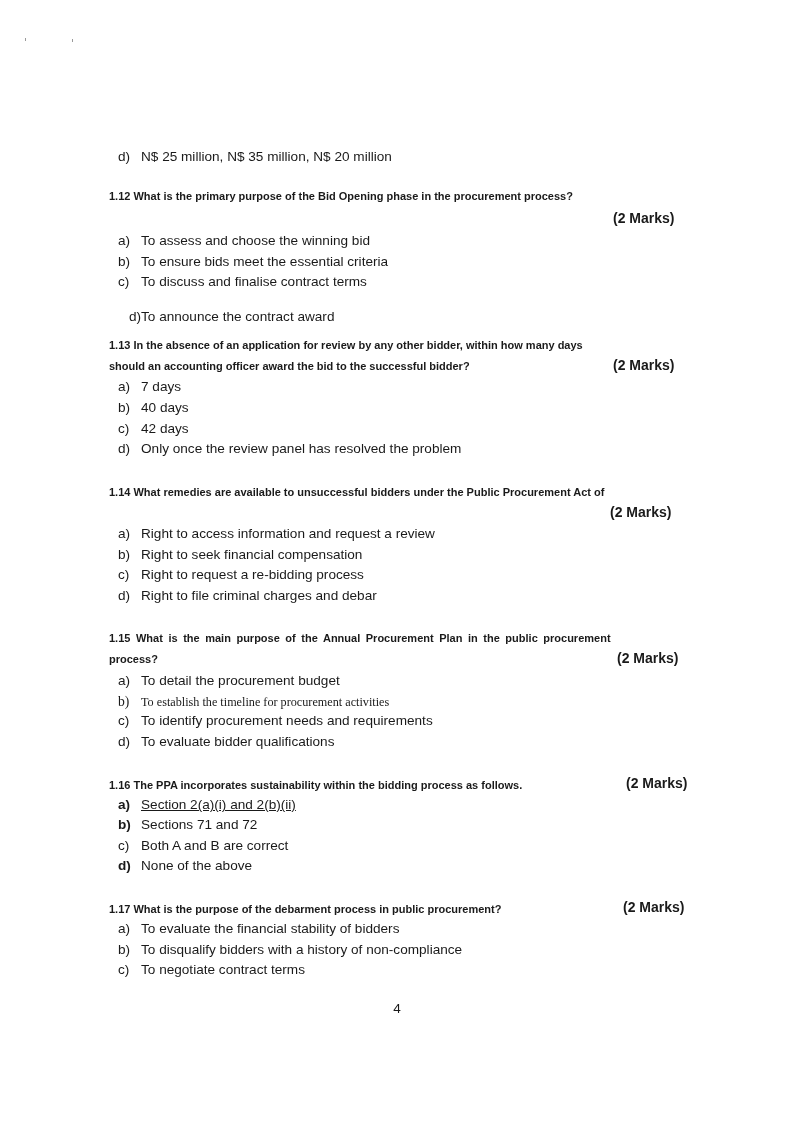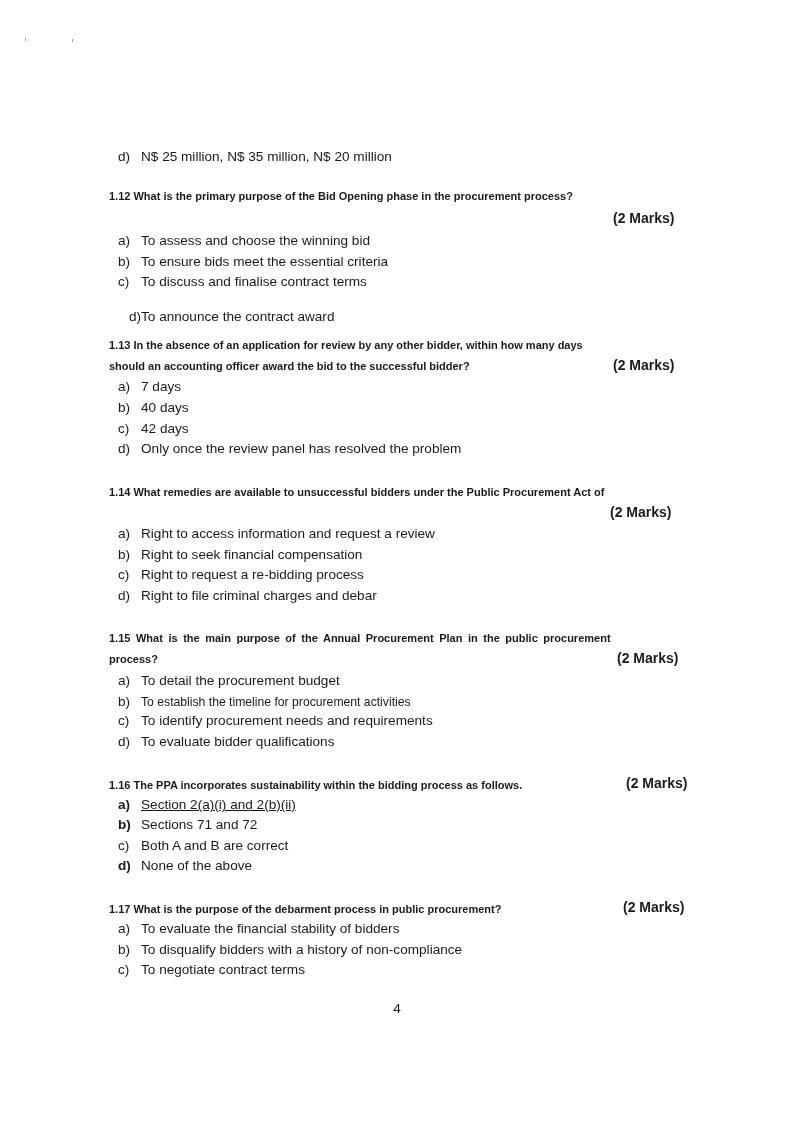--- a/index.html
+++ b/index.html
@@ -111,21 +111,21 @@
   <div class="opt" style="top:546px;"><span class="letter">b)</span><span>Right to seek financial compensation</span></div>
   <div class="opt" style="top:566px;"><span class="letter">c)</span><span>Right to request a re-bidding process</span></div>
   <div class="opt" style="top:587px;"><span class="letter">d)</span><span>Right to file criminal charges and debar</span></div>
 
   <div class="q" style="top:628px;">
     <div class="line" style="word-spacing:2.5px;">1.15 What is the main purpose of the Annual Procurement Plan in the public procurement</div>
     <div class="line">process?</div>
   </div>
   <div class="marks" style="left:617px;top:650px;">(2 Marks)</div>
   <div class="opt" style="top:672px;"><span class="letter">a)</span><span>To detail the procurement budget</span></div>
-  <div class="opt small" style="top:693px;"><span class="letter" style="font-size:13.6px;">b)</span><span>To establish the timeline for procurement activities</span></div>
+  <div class="opt small" style="top:693px;font-family:Liberation Serif, serif;"><span class="letter" style="font-size:13.6px;">b)</span><span>To establish the timeline for procurement activities</span></div>
   <div class="opt" style="top:712px;"><span class="letter">c)</span><span>To identify procurement needs and requirements</span></div>
   <div class="opt" style="top:733px;"><span class="letter">d)</span><span>To evaluate bidder qualifications</span></div>
 
   <div class="q" style="top:775px;">
     <div class="line">1.16 The PPA incorporates sustainability within the bidding process as follows.</div>
   </div>
   <div class="marks" style="left:626px;top:775px;">(2 Marks)</div>
   <div class="opt" style="top:796px;text-decoration:underline;"><span class="letter bold">a)</span><span>Section 2(a)(i) and 2(b)(ii)</span></div>
   <div class="opt" style="top:816px;"><span class="letter bold">b)</span><span>Sections 71 and 72</span></div>
   <div class="opt" style="top:837px;"><span class="letter">c)</span><span>Both A and B are correct</span></div>

